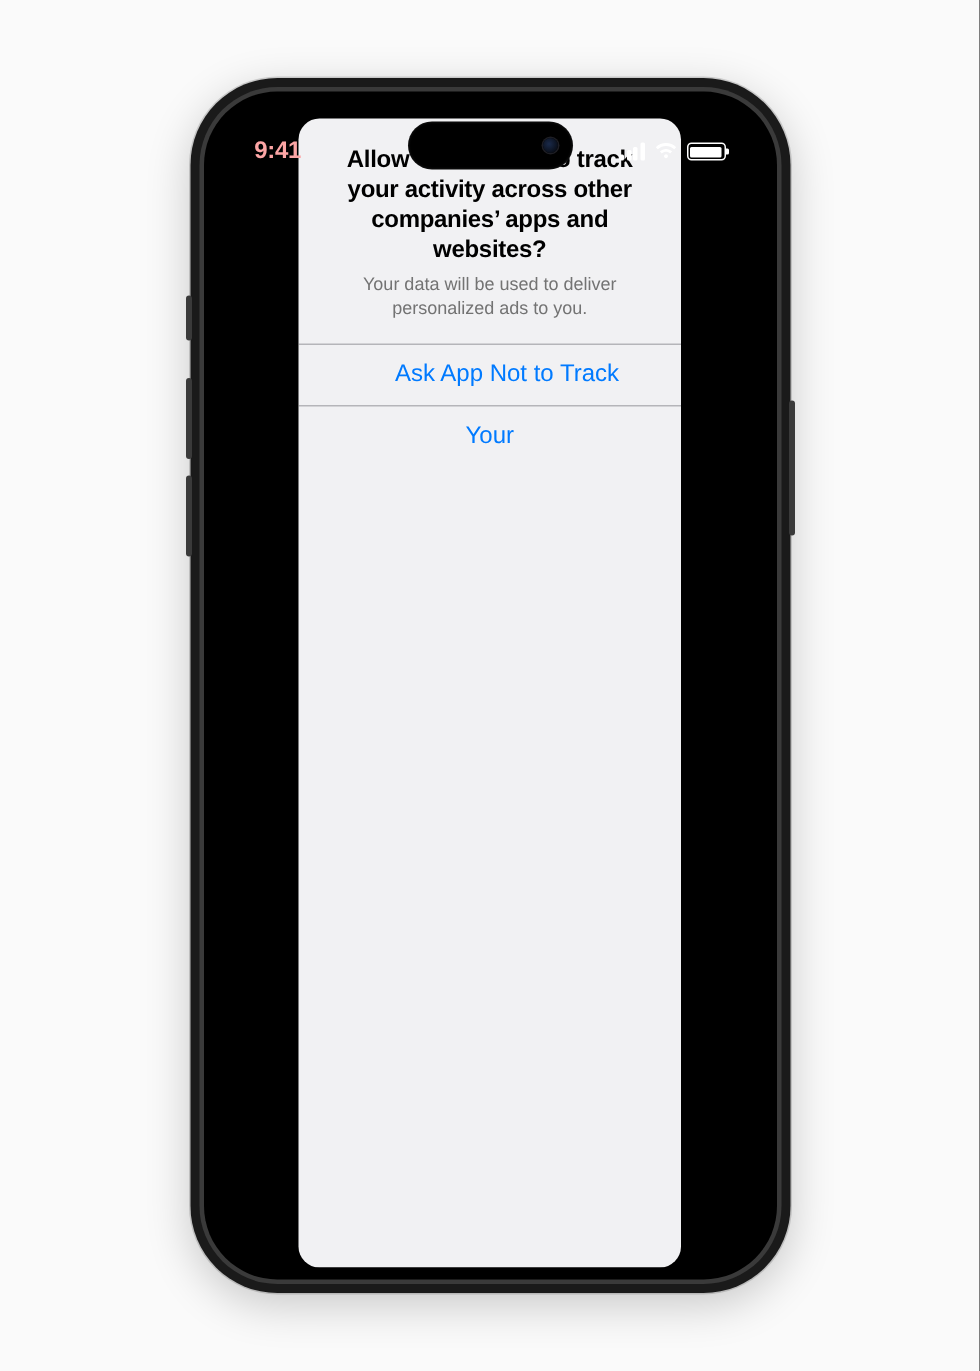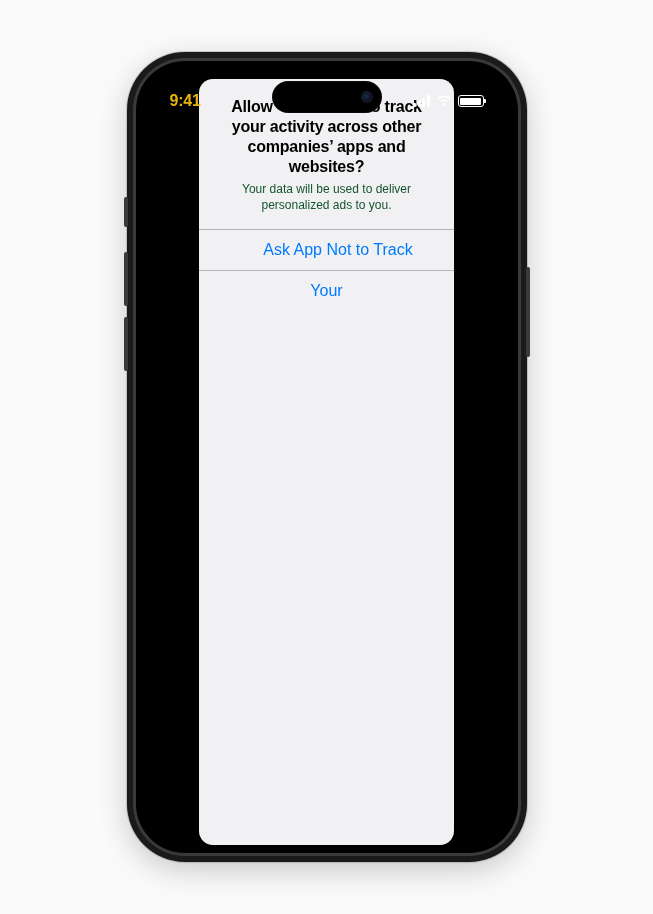--- a/index.html
+++ b/index.html
@@ -122,21 +122,21 @@
       display: flex;
       align-items: center;
       justify-content: space-between;
       padding: 14px 26px 0;
       z-index: 5;
     }
 
     .status-time {
       font-size: 16px;
       font-weight: 600;
-      color: #eab308;
+      color: #fca5a5;
       letter-spacing: -0.2px;
     }
 
     .status-right {
       display: flex;
       align-items: center;
       gap: 6px;
     }
 
     .cellular-icon {
@@ -216,21 +216,21 @@
       font-size: 16px;
       font-weight: 600;
       color: #000;
       line-height: 1.25;
       letter-spacing: -0.2px;
       margin-bottom: 4px;
     }
 
     .alert-message {
       font-size: 12px;
-      color: #14532d;
+      color: #737373;
       line-height: 1.35;
       padding: 0 8px;
     }
 
     .alert-button {
       border-top: 0.5px solid rgba(60,60,67,0.33);
       text-align: center;
       padding: 11px 0;
       font-size: 16px;
       color: #007aff;

